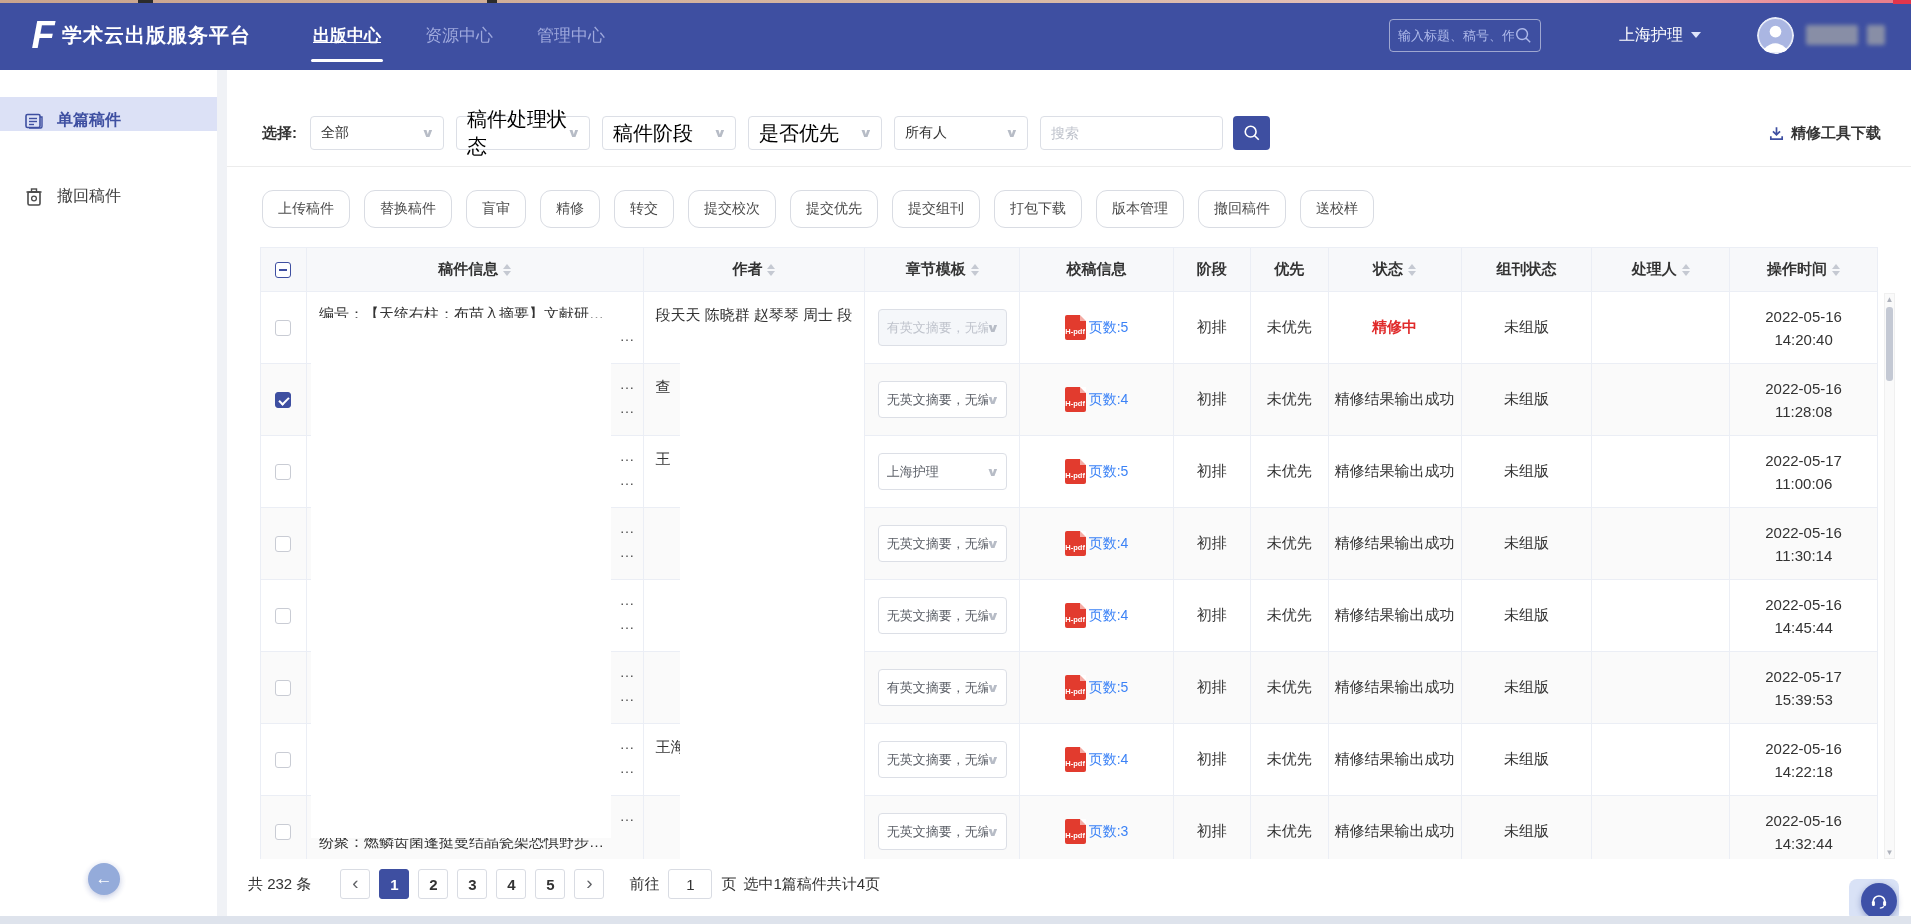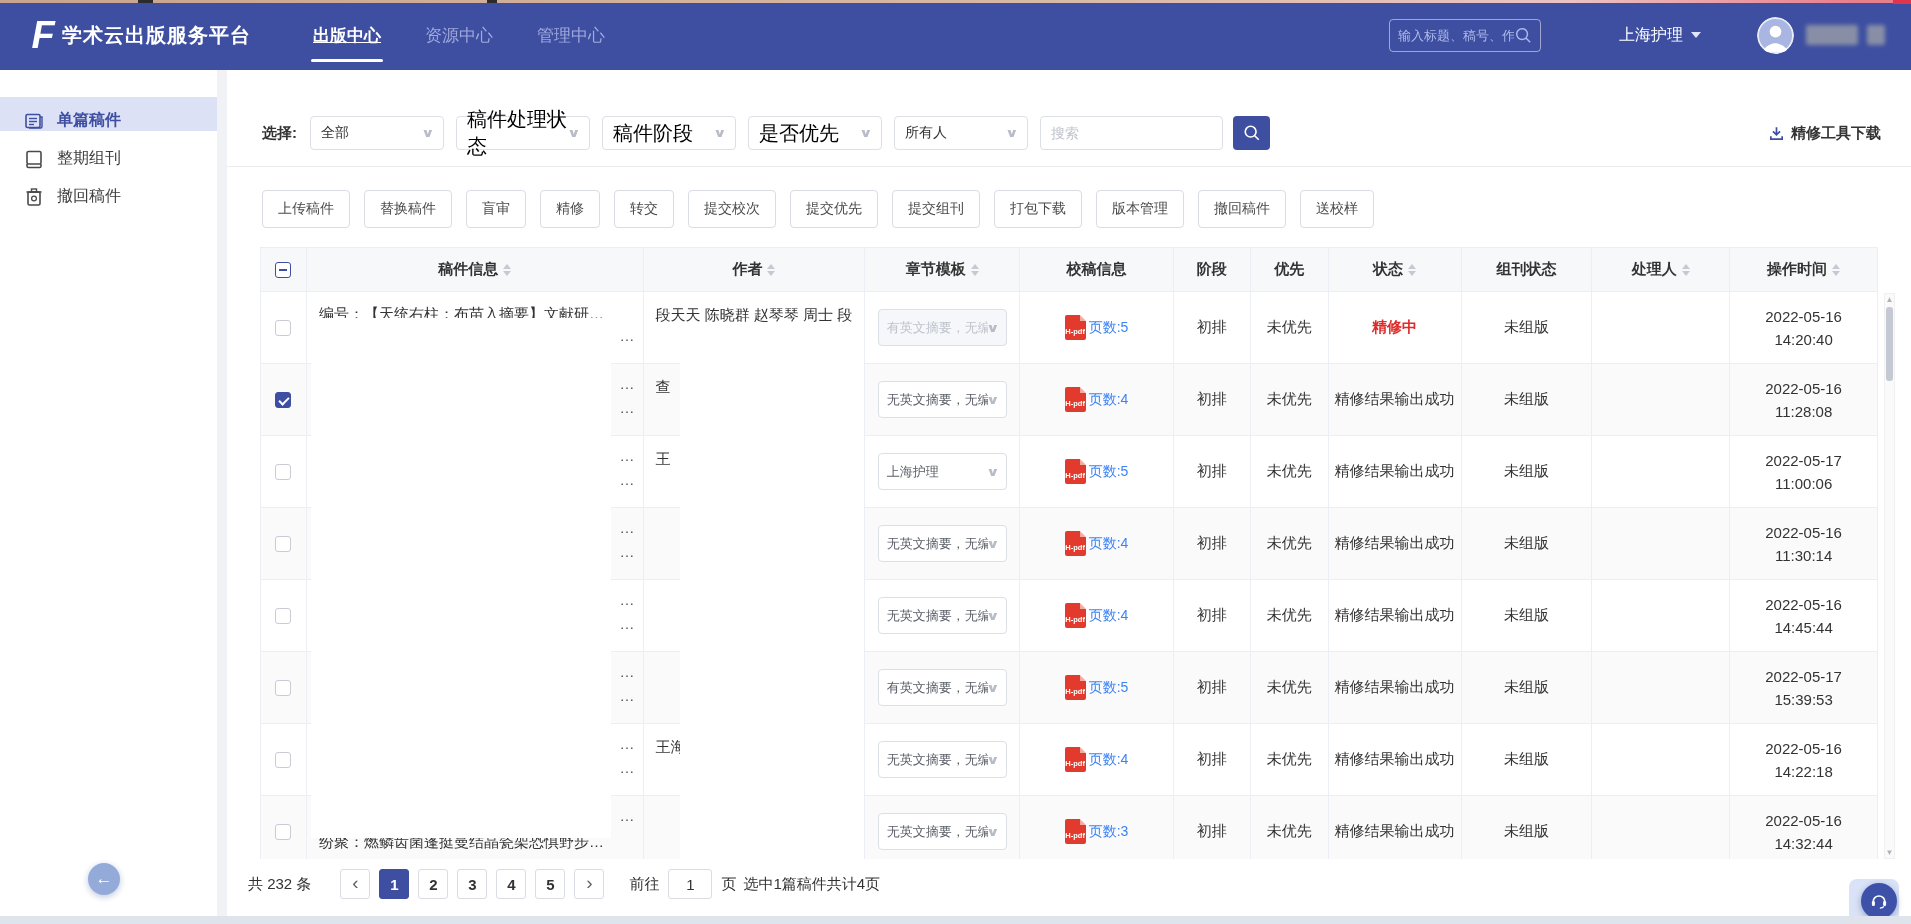--- a/index.html
+++ b/index.html
@@ -58,21 +58,21 @@
     font-size:14px; color:#333; outline:none; font-family:inherit; }
   .fsearch::placeholder { color:#bfc3cc; }
   .search-btn { width:37px; height:34px; margin-left:10px; background:#3e4fa1; border:none;
     border-radius:4px; display:flex; align-items:center; justify-content:center; cursor:pointer; }
   .dl-link { margin-left:auto; display:flex; align-items:center; gap:6px; cursor:pointer;
     font-size:15px; color:#333; font-weight:600; }
   .content-divider { position:absolute; left:227px; top:166px; width:1684px; height:1px; background:#ececec; }
 
   
   .actions { position:absolute; left:262px; top:190px; display:flex; gap:14px; }
-  .abtn { height:38px; padding:0 15px; background:#fff; border:1px solid #d9dce3; border-radius:4px;
+  .abtn { height:38px; padding:0 15px; background:#fff; border:1px solid #d9dce3; border-radius:11px;
     font-size:14px; color:#4a4a4a; font-family:inherit; cursor:pointer; }
 
   
   .tablebox { position:absolute; left:260px; top:247px; width:1618px; height:612px;
     border:1px solid #ebeef5; border-bottom:none; overflow:hidden; background:#fff; }
   .thead { display:flex; height:44px; background:#f7f8fa; }
   .th { display:flex; align-items:center; justify-content:center; gap:5px; font-size:15px;
     font-weight:700; color:#333; border-right:1px solid #ebeef5; border-bottom:1px solid #ebeef5; }
   .th:last-child { border-right:none; }
   .trow { display:flex; height:72px; background:#fff; }
@@ -208,27 +208,20 @@
     <div class="side-item active" style="top:27px;">
       <svg class="sicon" viewBox="0 0 20 20">
         <rect x="2" y="3.5" width="14" height="13" rx="1.5" fill="none" stroke="#3e4fa1" stroke-width="1.6"></rect>
         <path d="M16 6 L18 6 L18 15.5 A1.5 1.5 0 0 1 16.5 17 L5 17" fill="none" stroke="#3e4fa1" stroke-width="1.4"></path>
         <line x1="5" y1="7.5" x2="13" y2="7.5" stroke="#3e4fa1" stroke-width="1.4"></line>
         <line x1="5" y1="10.5" x2="13" y2="10.5" stroke="#3e4fa1" stroke-width="1.4"></line>
         <line x1="5" y1="13.5" x2="10" y2="13.5" stroke="#3e4fa1" stroke-width="1.4"></line>
       </svg>
       <span>单篇稿件</span>
     </div>
-    <div class="side-item" style="top:65px;">
-      <svg class="sicon" viewBox="0 0 20 20">
-        <rect x="3" y="2.5" width="14" height="12.5" rx="1.5" fill="none" stroke="#4a4a4a" stroke-width="1.6"></rect>
-        <path d="M3 15 L3 17 A1.5 1.5 0 0 0 4.5 18.5 L15.5 18.5 A1.5 1.5 0 0 0 17 17 L17 15" fill="none" stroke="#4a4a4a" stroke-width="1.6"></path>
-      </svg>
-      <span>整期组刊</span>
-    </div>
     <div class="side-item" style="top:103px;">
       <svg class="sicon" viewBox="0 0 20 20">
         <rect x="4" y="5" width="12" height="13" rx="1.5" fill="none" stroke="#4a4a4a" stroke-width="1.6"></rect>
         <line x1="2.5" y1="5" x2="17.5" y2="5" stroke="#4a4a4a" stroke-width="1.6"></line>
         <rect x="7.5" y="2" width="5" height="3" fill="none" stroke="#4a4a4a" stroke-width="1.4"></rect>
         <circle cx="10" cy="11.5" r="2.4" fill="none" stroke="#4a4a4a" stroke-width="1.3"></circle>
       </svg>
       <span>撤回稿件</span>
     </div>
   </div>

